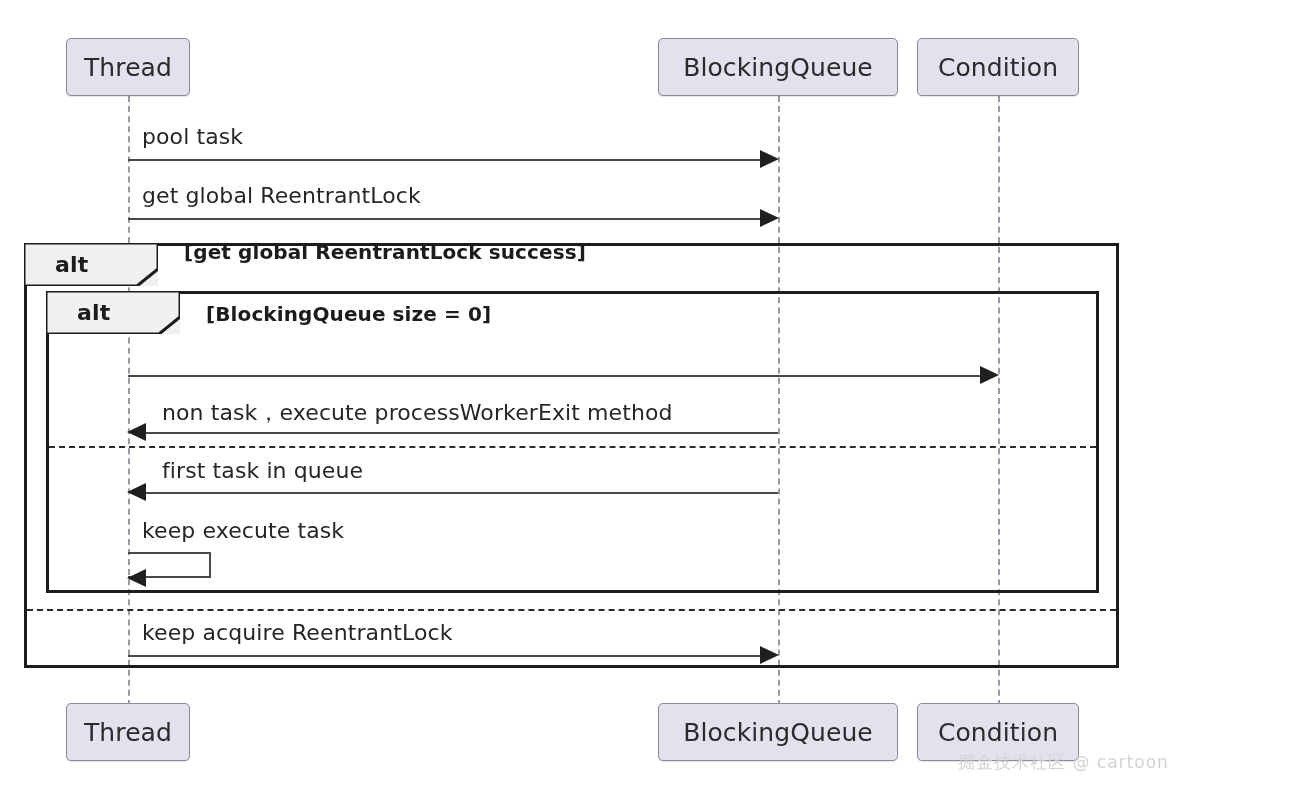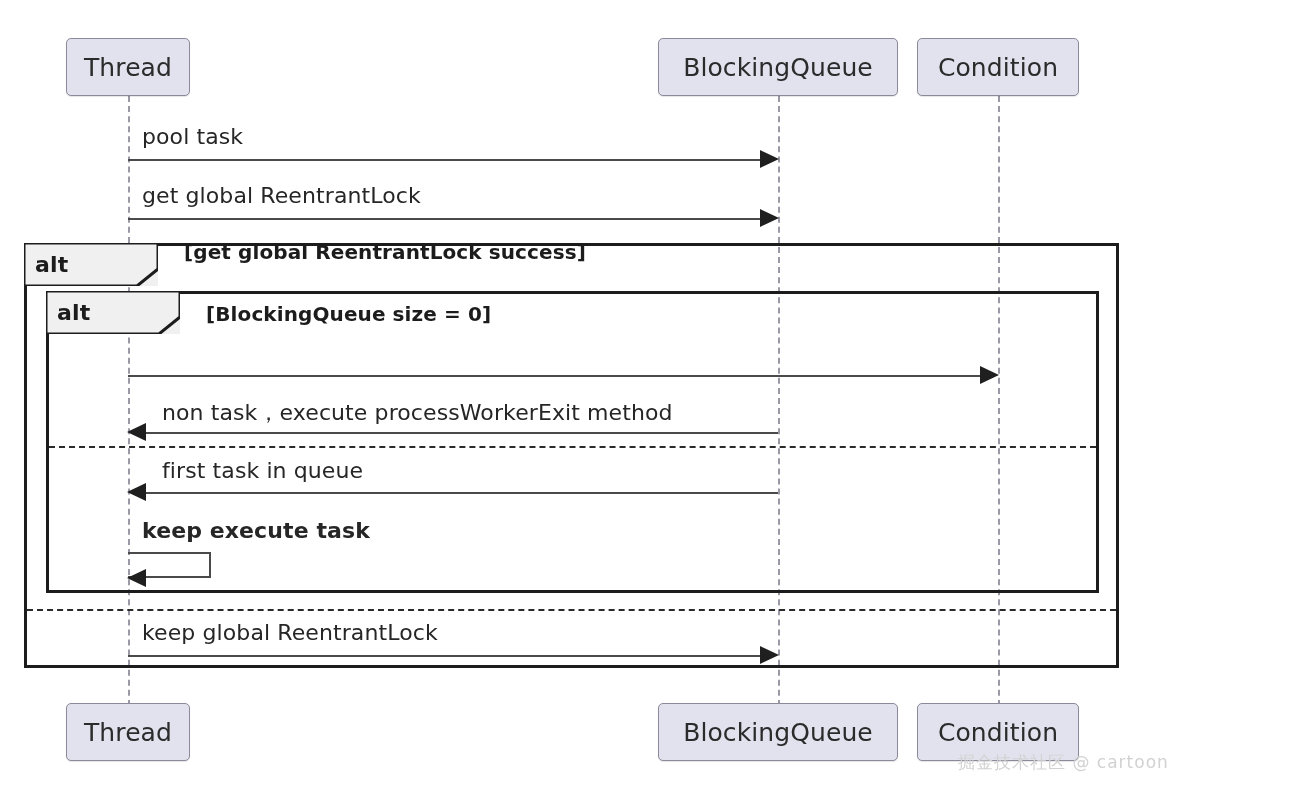--- a/index.html
+++ b/index.html
@@ -70,21 +70,21 @@
     position: absolute;
     left: 0; top: 0;
     width: 100%; height: 100%;
   }
   .fragment-tab .tab-label {
     position: relative;
     z-index: 2;
     font-weight: bold;
     font-size: 22px;
     color: #1c1c1c;
-    padding-left: 11px;
+    padding-left: 31px;
     letter-spacing: 0.2px;
   }
 
   .fragment-guard {
     position: absolute;
     font-weight: bold;
     font-size: 20px;
     color: #1c1c1c;
     white-space: nowrap;
     letter-spacing: 0.1px;
@@ -208,25 +208,25 @@
   <div class="msg-label" style="left:162px; top:398px;">non task，execute processWorkerExit method</div>
   <div class="msg-line" style="left:146px; top:432px; width:632px;"></div>
   <div class="arrow-head left" style="left:127px; top:423px;"></div>
 
   <div class="alt-separator" style="left:49px; top:446px; width:1047px;"></div>
 
   <div class="msg-label" style="left:162px; top:458px;">first task in queue</div>
   <div class="msg-line" style="left:146px; top:492px; width:632px;"></div>
   <div class="arrow-head left" style="left:127px; top:483px;"></div>
 
-  <div class="msg-label" style="left:142px; top:518px;font-weight:bold;">keep execute task</div>
+  <div class="msg-label" style="left:142px; top:518px;">keep execute task</div>
   <div class="self-loop" style="left:128px; top:552px; width:83px; height:26px;"></div>
   <div class="arrow-head left" style="left:127px; top:569px;"></div>
 
   <div class="alt-separator" style="left:27px; top:609px; width:1089px;"></div>
 
-  <div class="msg-label" style="left:142px; top:620px;">keep global ReentrantLock</div>
+  <div class="msg-label" style="left:142px; top:620px;">keep acquire ReentrantLock</div>
   <div class="msg-line" style="left:128px; top:655px; width:634px;"></div>
   <div class="arrow-head right" style="left:760px; top:646px;"></div>
 
   <div class="watermark" style="left:958px; top:751px;">掘金技术社区 @ cartoon</div>
 
 </div>
 
 </body></html>

